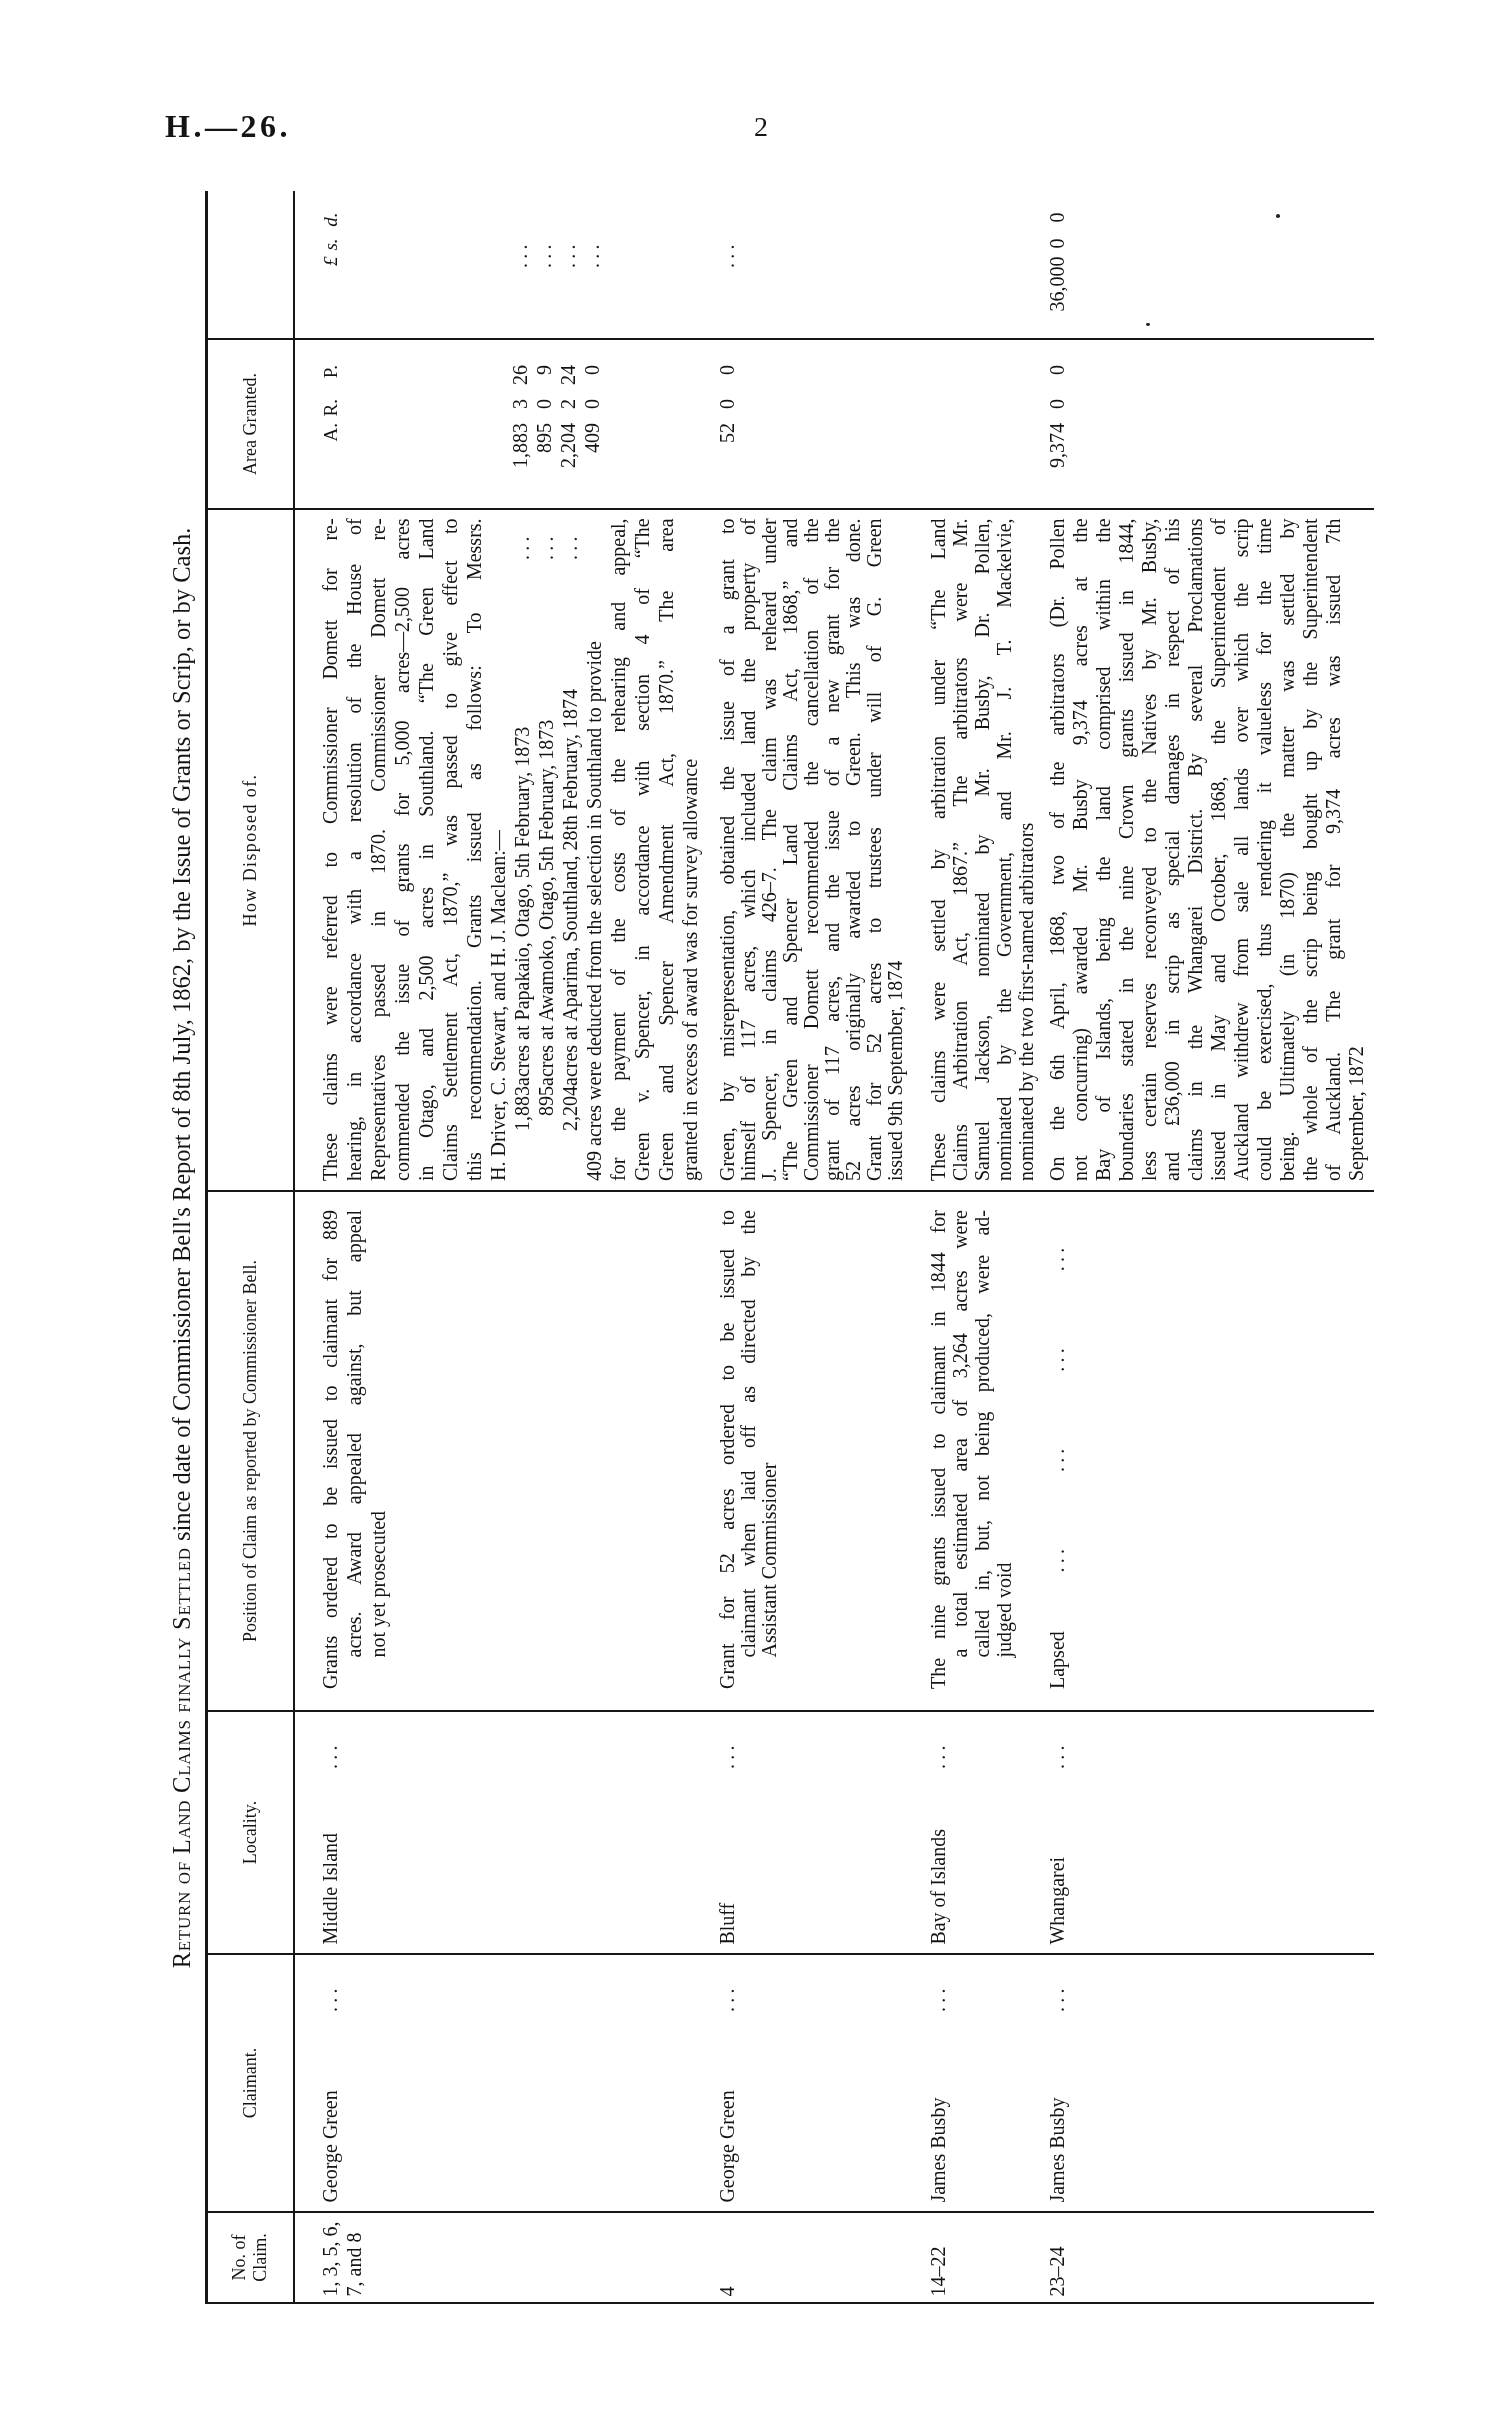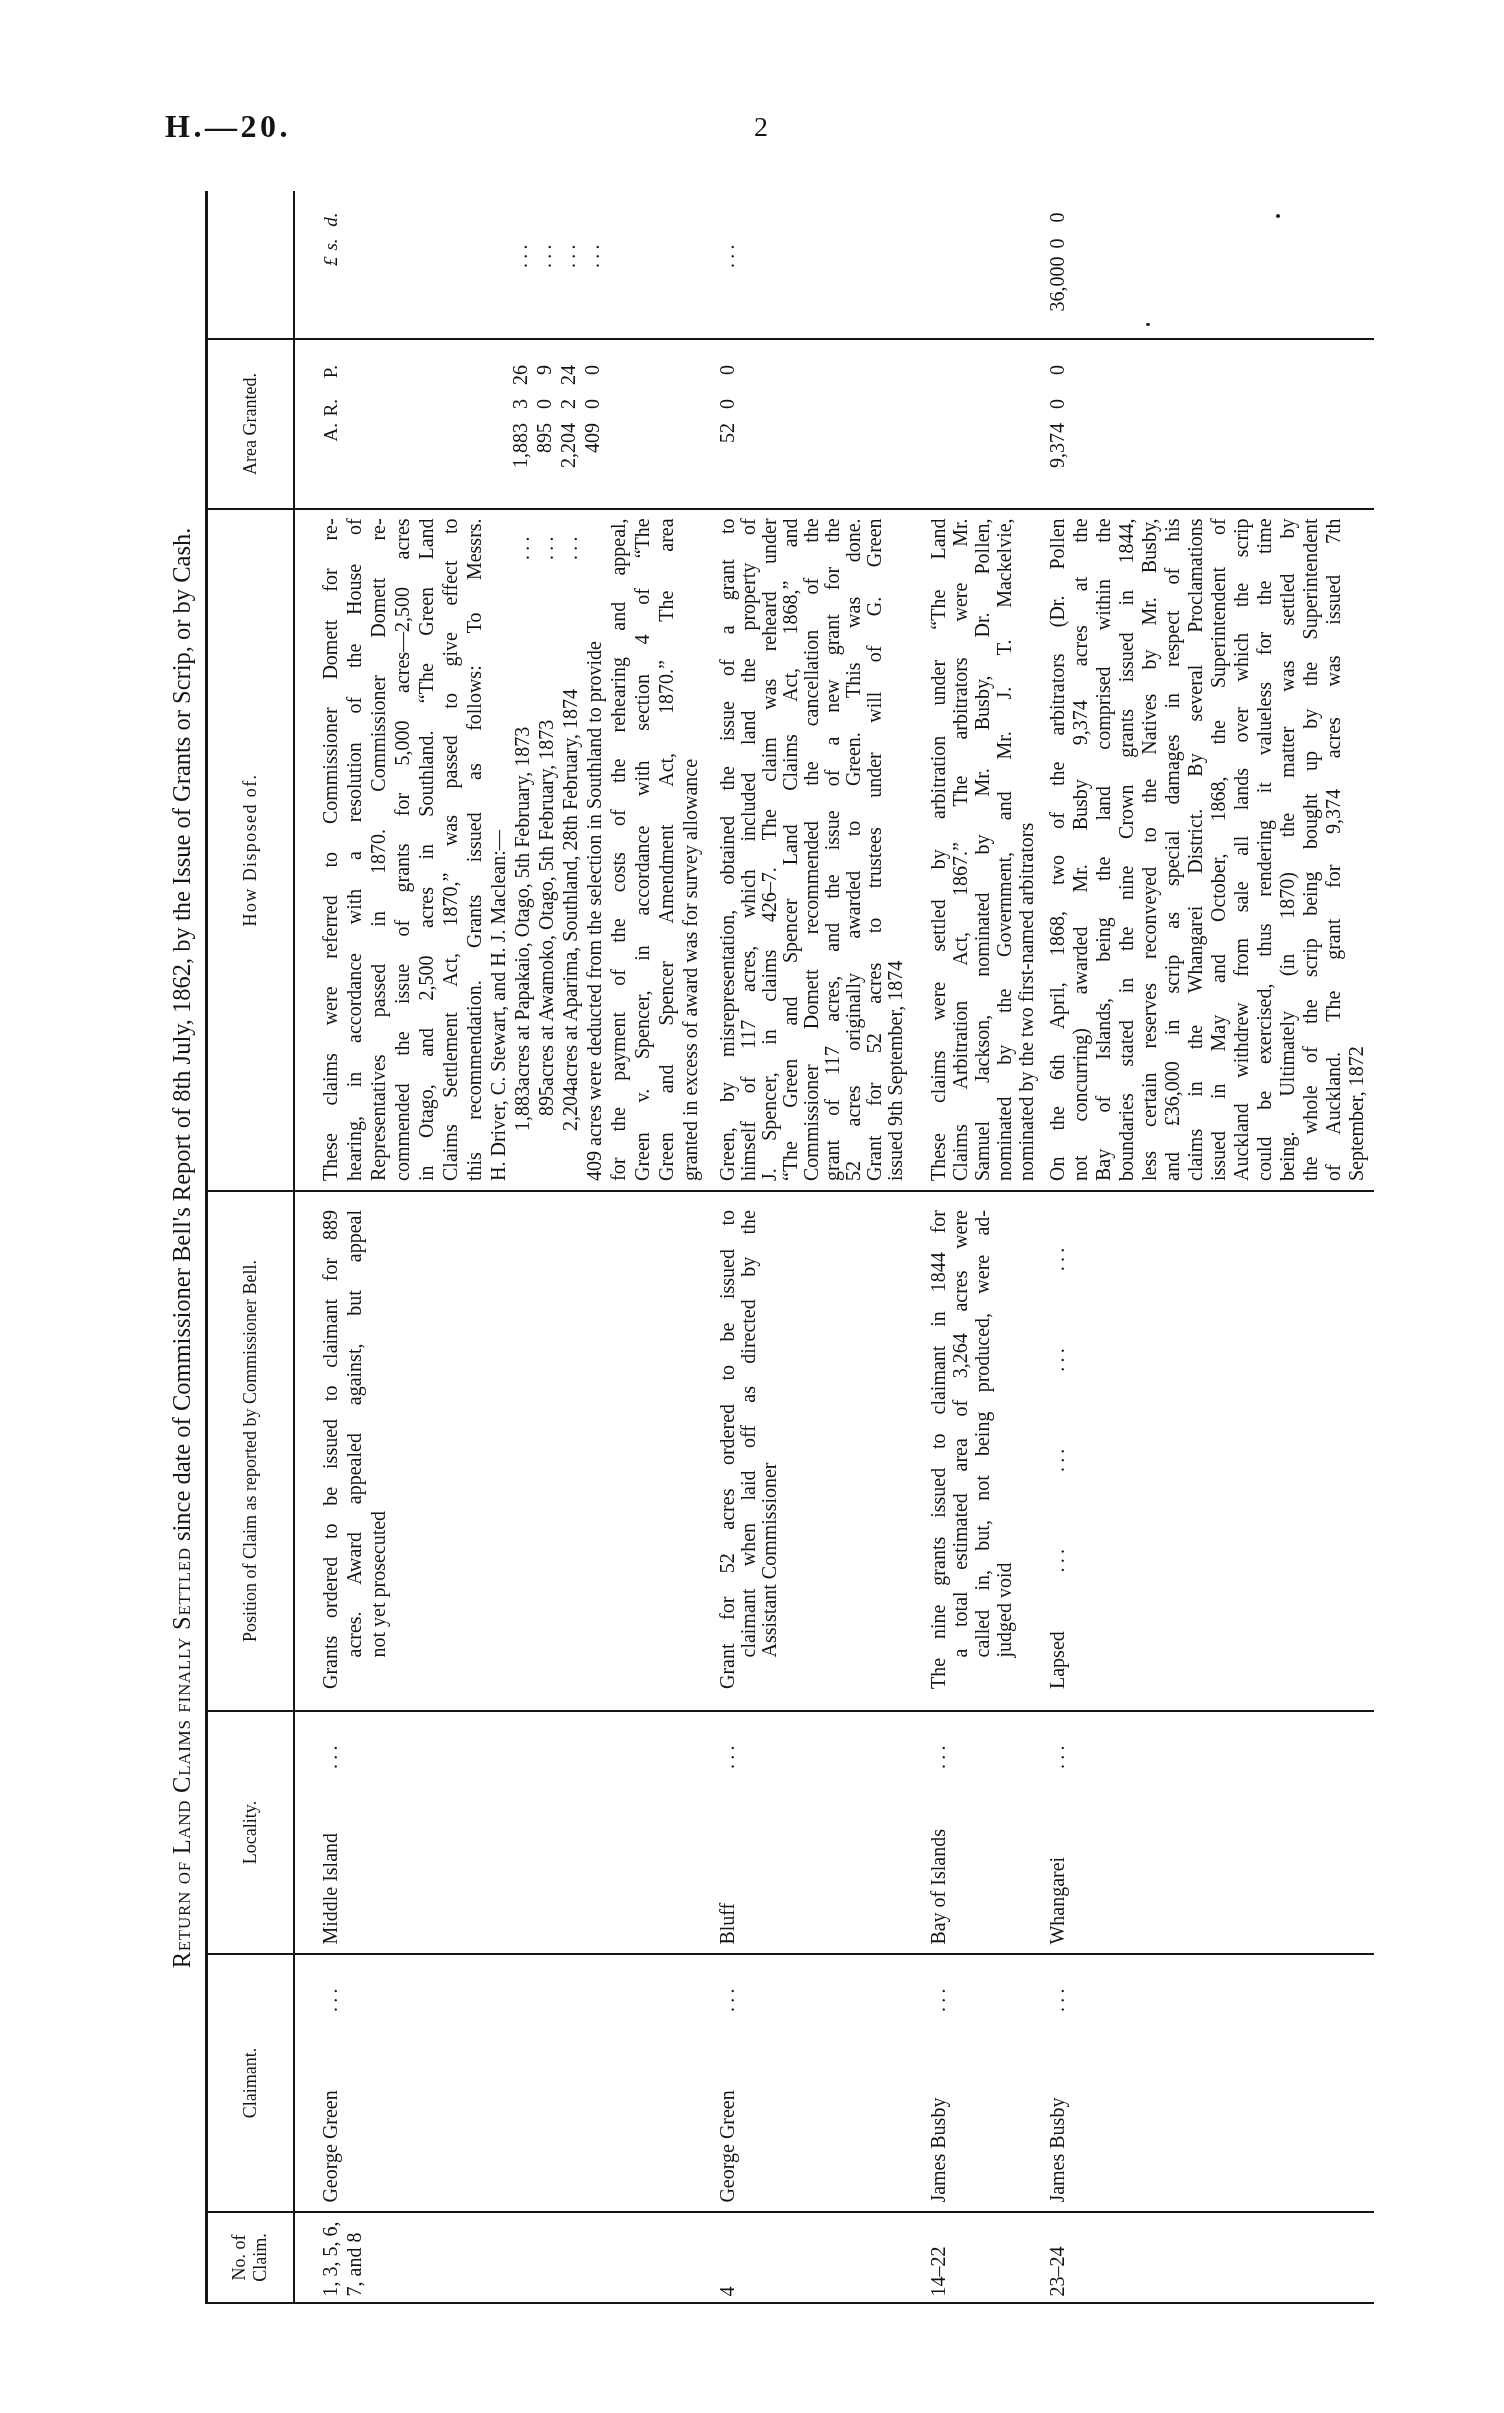--- a/index.html
+++ b/index.html
@@ -65,21 +65,21 @@
   .c-pl .f2{display:inline-block;width:18px;text-align:right;}
   .c-pl .f3{display:inline-block;width:26px;text-align:right;}
   .cdots{left:70px;letter-spacing:4.2px;}
   .cv-top{top:8.4px}.av-top{top:8.4px}.av-r2{top:15.4px}.cd-r2{top:15.4px}
   .it{font-style:italic;}
 </style>
 </head>
 <body>
 
 <div class="page">
-  <div class="page-ref">H.—20.</div>
+  <div class="page-ref">H.—26.</div>
   <div class="page-num">2</div>
   <div class="speck s1"></div>
   <div class="speck s2"></div>
 
   <div class="rot">
     <div class="doc-title"><span class="sc">Return of Land Claims finally Settled</span><span> since date of Commissioner Bell's Report of 8th July, 1862, by the Issue of Grants or Scrip, or by Cash.</span></div>
 
     <table class="claims">
       <colgroup>
         <col class="w-no">

